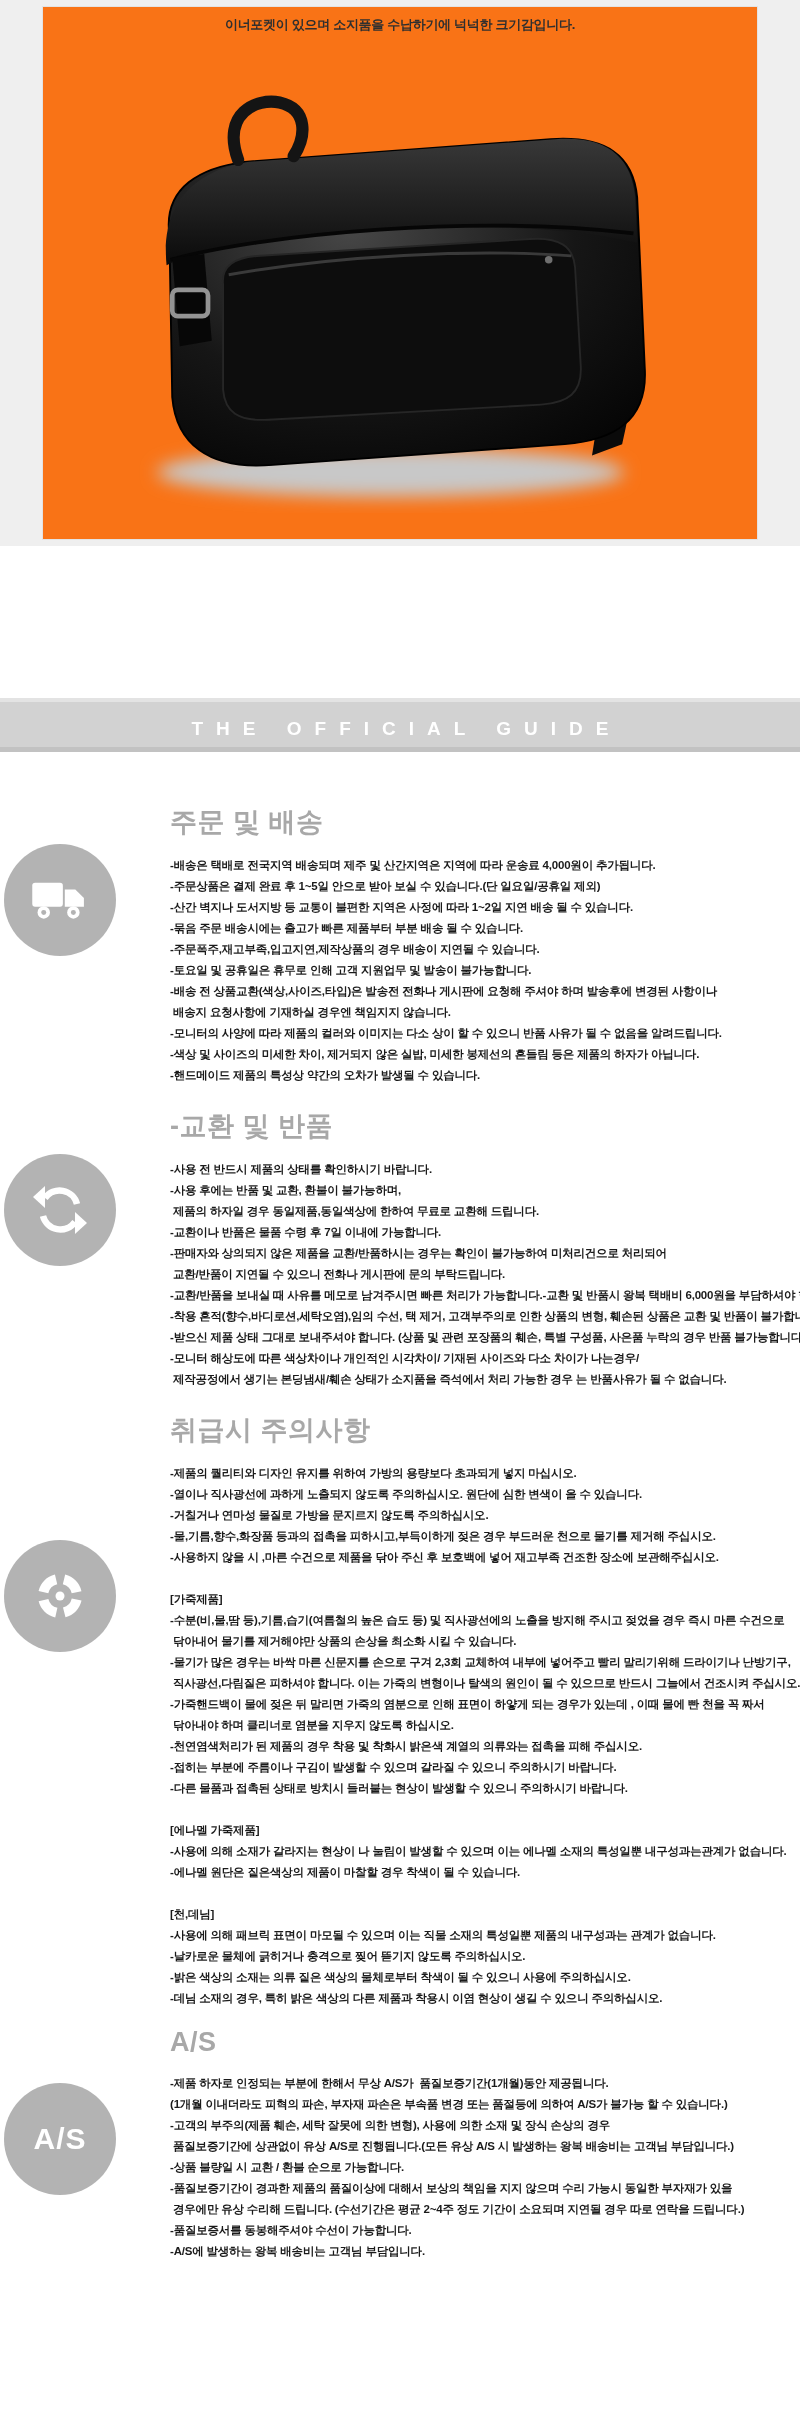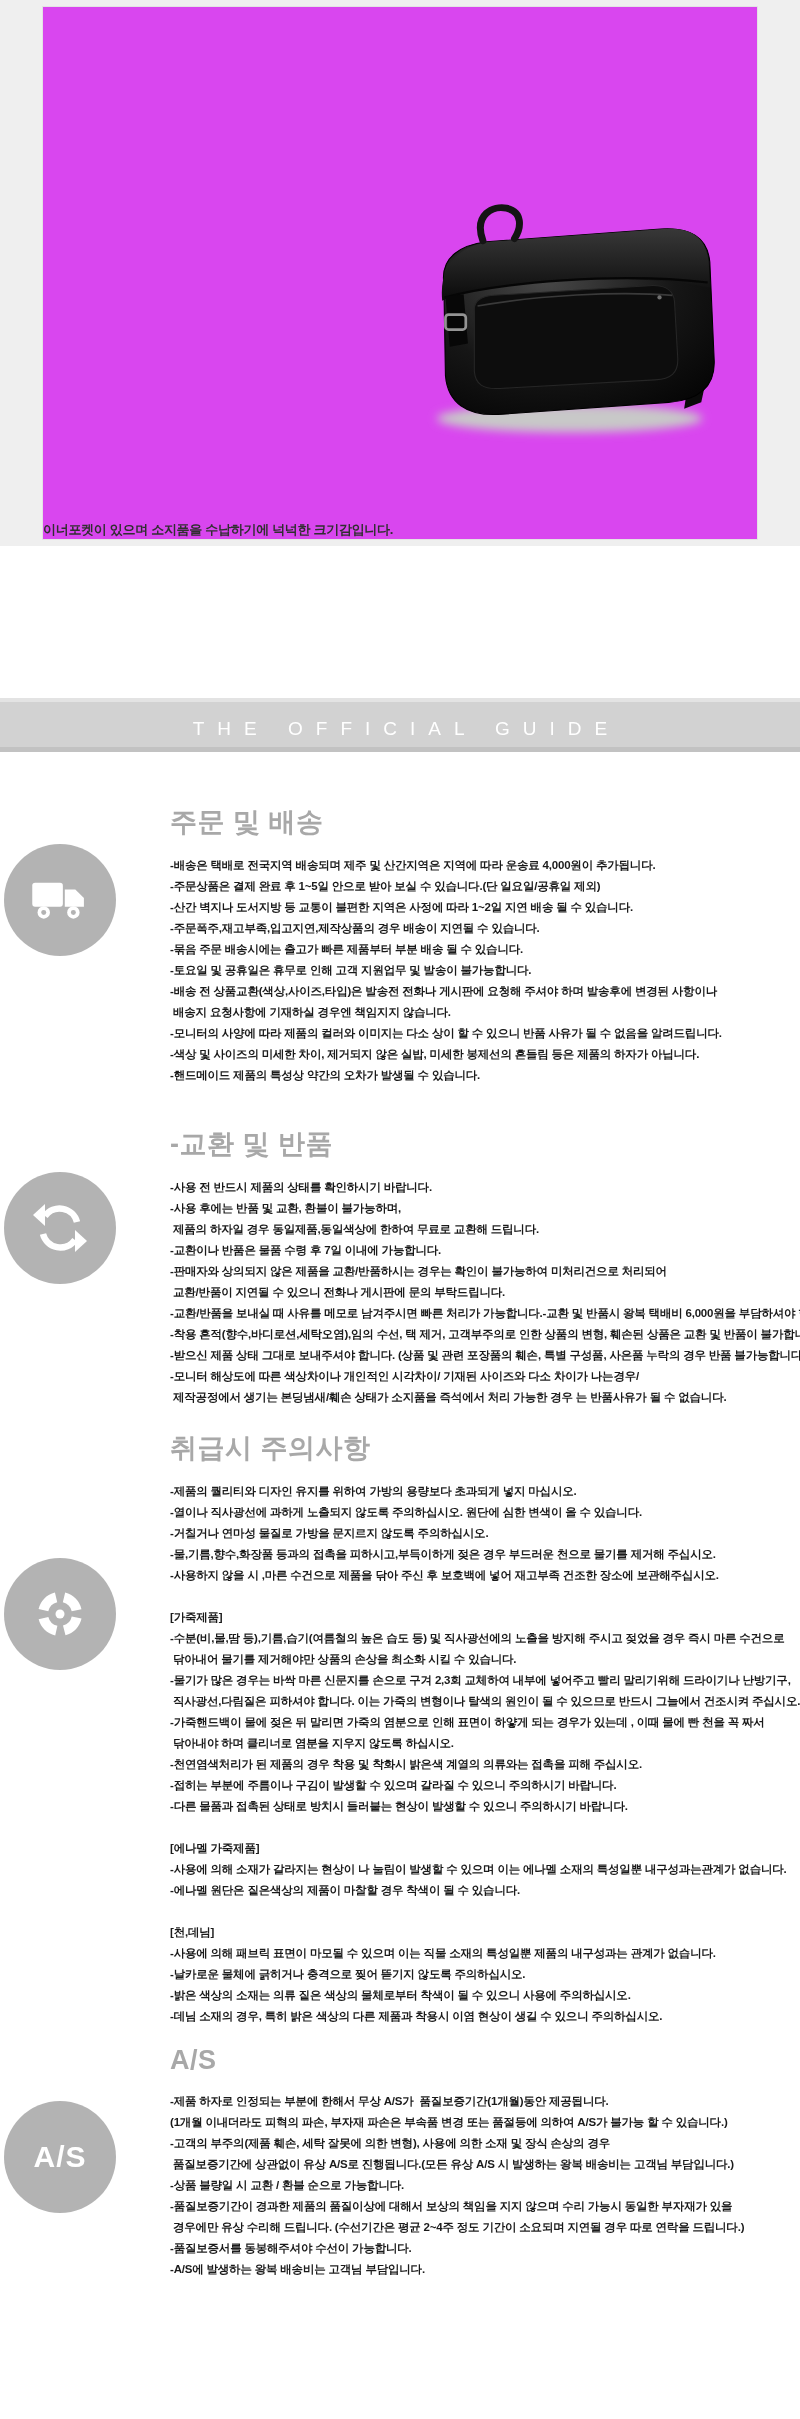--- a/index.html
+++ b/index.html
@@ -1,38 +1,38 @@
 <!DOCTYPE html>
 <html><head>
 <meta charset="utf-8">
 <style>
   html,body{margin:0;padding:0;background:#fff;}
   .page{position:relative;width:800px;height:2419px;overflow:hidden;background:#fff;
         font-family:"Liberation Sans","DejaVu Sans",sans-serif;}
 
   
   .photo-region{height:546px;background:#efefef;padding:6px 42px;box-sizing:border-box;}
-  .photo-card{height:100%;background:#d946ef;border:1px solid #e3e3e3;box-sizing:border-box;
-              display:flex;flex-direction:row;align-items:flex-end;}
+  .photo-card{height:100%;background:#f97316;border:1px solid #e3e3e3;box-sizing:border-box;
+              display:flex;flex-direction:column;align-items:center;}
   .caption{margin:9px 0 0;font-size:13px;font-weight:bold;color:#2f2f2f;letter-spacing:-0.3px;}
   .photo{flex:1;width:100%;display:flex;align-items:center;justify-content:center;overflow:hidden;}
   .photo svg{width:640px;height:452px;}
 
   
   .banner{margin-top:152px;height:45px;background:#d2d2d2;
           border-top:4px solid #e3e3e3;border-bottom:5px solid #c2c2c2;
           display:flex;align-items:center;justify-content:center;}
-  .banner-text{color:#ffffff;font-size:19px;font-weight:400;letter-spacing:13px;text-indent:13px;margin-top:9px;}
+  .banner-text{color:#ffffff;font-size:19px;font-weight:700;letter-spacing:13px;text-indent:13px;margin-top:9px;}
 
   
   section{position:relative;padding-left:170px;box-sizing:border-box;width:800px;}
   .icon-circle{position:absolute;left:4px;width:112px;height:112px;border-radius:50%;
                background:#b3b3b3;display:flex;align-items:center;justify-content:center;}
   .s1{margin-top:52px}  .s1 .icon-circle{top:40px}
-  .s2{margin-top:40px}  .s2 .icon-circle{top:46px}
+  .s2{margin-top:22px}  .s2 .icon-circle{top:46px}
   .s3{margin-top:22px}  .s3 .icon-circle{top:128px}
   .s4{margin-top:18px}  .s4 .icon-circle{top:56px}
   .section-title{margin:0 0 15px;font-size:27px;font-weight:bold;color:#a8a8a8;letter-spacing:0.5px;}
   .line{font-size:11.5px;font-weight:bold;color:#1a1a1a;line-height:21px;min-height:21px;
         white-space:pre;letter-spacing:-0.2px;}
   .as-text{color:#ffffff;font-size:30px;font-weight:bold;letter-spacing:1px;}
 </style>
 </head>
 <body>
 
@@ -87,22 +87,22 @@
         <circle cx="44" cy="36" r="6.5" fill="#fff"></circle>
           <circle cx="44" cy="36" r="2.6" fill="#b3b3b3"></circle>
       </svg>
     </div>
     <div class="section-body">
       <h2 class="section-title">주문 및 배송</h2>
       <div class="lines">
           <div class="line">-배송은 택배로 전국지역 배송되며 제주 및 산간지역은 지역에 따라 운송료 4,000원이 추가됩니다.</div>
           <div class="line">-주문상품은 결제 완료 후 1~5일 안으로 받아 보실 수 있습니다.(단 일요일/공휴일 제외)</div>
           <div class="line">-산간 벽지나 도서지방 등 교통이 불편한 지역은 사정에 따라 1~2일 지연 배송 될 수 있습니다.</div>
+          <div class="line">-묶음 주문 배송시에는 출고가 빠른 제품부터 부분 배송 될 수 있습니다.</div>
           <div class="line">-주문폭주,재고부족,입고지연,제작상품의 경우 배송이 지연될 수 있습니다.</div>
-          <div class="line">-묶음 주문 배송시에는 출고가 빠른 제품부터 부분 배송 될 수 있습니다.</div>
           <div class="line">-토요일 및 공휴일은 휴무로 인해 고객 지원업무 및 발송이 불가능합니다.</div>
           <div class="line">-배송 전 상품교환(색상,사이즈,타입)은 발송전 전화나 게시판에 요청해 주셔야 하며 발송후에 변경된 사항이나</div>
           <div class="line"> 배송지 요청사항에 기재하실 경우엔 책임지지 않습니다.</div>
           <div class="line">-모니터의 사양에 따라 제품의 컬러와 이미지는 다소 상이 할 수 있으니 반품 사유가 될 수 없음을 알려드립니다.</div>
           <div class="line">-색상 및 사이즈의 미세한 차이, 제거되지 않은 실밥, 미세한 봉제선의 흔들림 등은 제품의 하자가 아닙니다.</div>
           <div class="line">-핸드메이드 제품의 특성상 약간의 오차가 발생될 수 있습니다.</div>
         </div>
     </div>
   </section>
 

